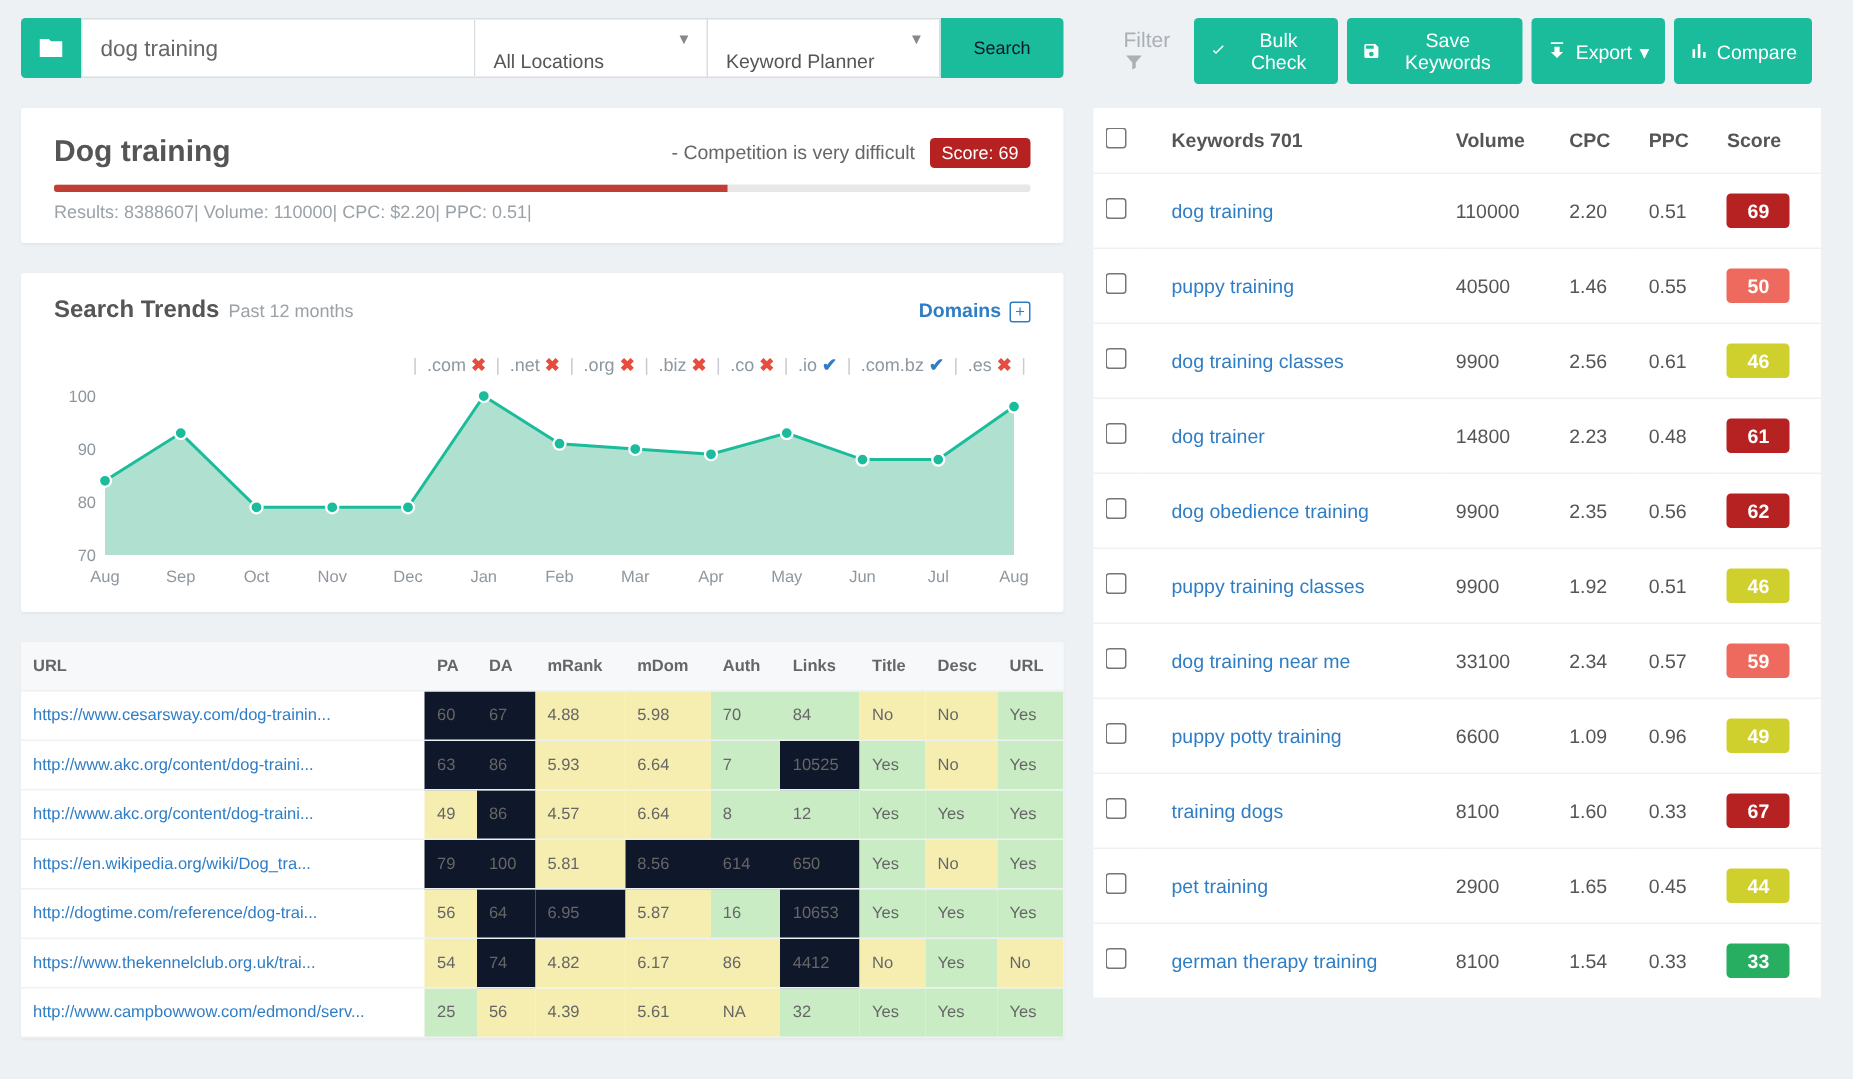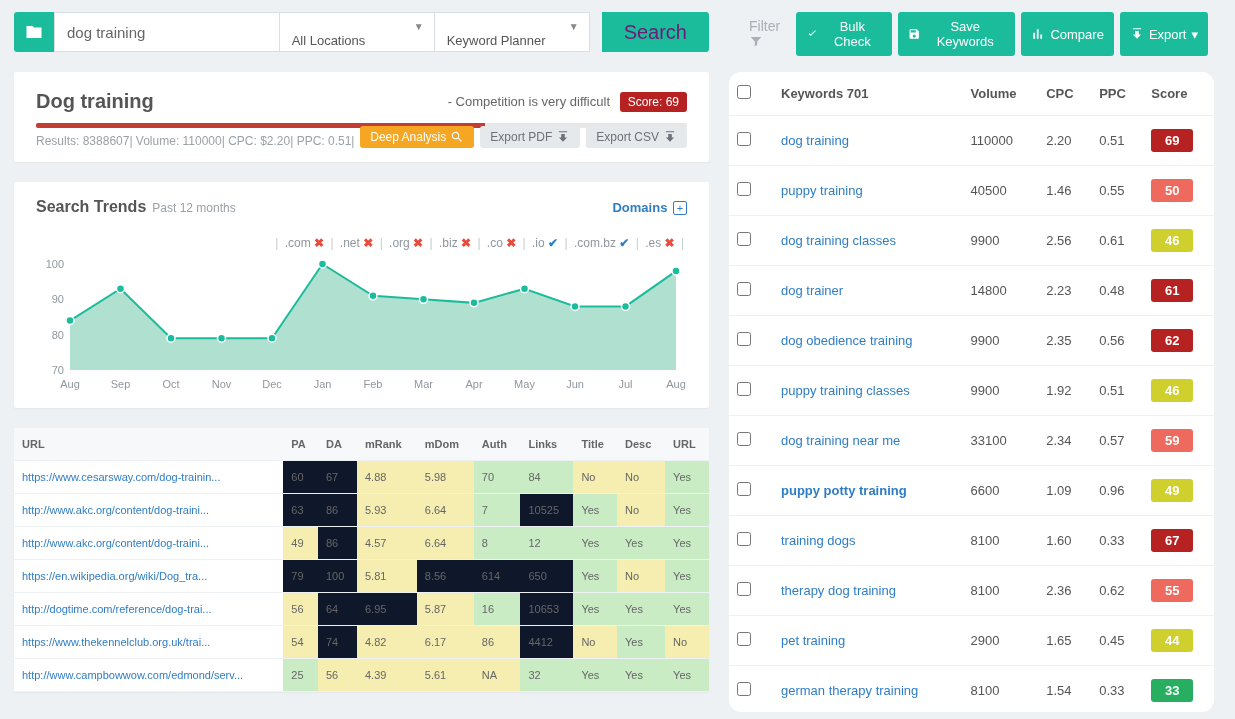--- a/index.html
+++ b/index.html
@@ -6,21 +6,21 @@
 body{font-family:"Segoe UI",Arial,sans-serif;font-size:13px;background:#edf1f4;color:#444;width:1235px;height:719px;overflow:hidden}
 .wrap{display:flex;gap:20px;padding:12px 14px}
 .left{width:695px;display:flex;flex-direction:column;gap:20px}
 .right{width:485px;display:flex;flex-direction:column;gap:16px}
 .searchbar{display:flex;align-items:stretch;height:40px}
 .folder{width:40px;background:#1abc9c;display:flex;align-items:center;justify-content:center;border-radius:3px 0 0 3px}
 .folder svg{fill:#fff}
 .sinput{flex:1;border:1px solid #d9dee3;background:#fff;padding:0 12px;font-size:15px;color:#666;outline:none}
 .sel{position:relative;border:1px solid #d9dee3;border-left:none;background:#fff;display:flex;align-items:center;padding:16px 30px 0 12px;color:#555;min-width:155px}
 .sel .caret{position:absolute;right:10px;top:8px;color:#888;font-size:10px}
-.gobtn{background:#1abc9c;color:#701a75;border:none;padding:0 22px;font-size:20px;border-radius:0 3px 3px 0;margin-left:12px;cursor:pointer}
+.gobtn{background:#1abc9c;color:#0f172a;border:none;padding:0 22px;font-size:12px;border-radius:0 3px 3px 0;margin-left:0;cursor:pointer}
 .card{background:#fff;border-radius:2px;box-shadow:0 1px 2px rgba(0,0,0,.04)}
 .summary{padding:18px 22px 14px}
 .sum-top{display:flex;justify-content:space-between;align-items:center}
 .kw-title{font-size:20px;font-weight:600;color:#555}
 .comp-line{color:#666;font-size:13px}
 .scorebadge{display:inline-block;background:#b62222;color:#fff;padding:3px 8px;border-radius:3px;font-size:12px;margin-left:6px}
 .bar{height:5px;background:#e7e7e7;margin:10px 0 6px;border-radius:2px;overflow:hidden}
 .bar .fill{height:100%;background:#c23d33}
 .summeta{color:#9aa2a8;font-size:12px;margin-top:2px}
 .sumactions{float:right;margin-top:-22px;display:flex;gap:6px}
@@ -45,21 +45,21 @@
 .serp td.url a{color:#2f7dc4;text-decoration:none}
 .serp td.url{max-width:245px;white-space:nowrap;overflow:hidden;text-overflow:ellipsis}
 .serp td{color:#666}
 .bg-r{background:#0f172a}
 .bg-y{background:#f5eeb0}
 .bg-g{background:#c9ecc5}
 .rightbar{display:flex;justify-content:space-between;align-items:center;padding:0 6px 0 20px}
 .filter{color:#aab0b6;font-size:14px}
 .rbtns{display:flex;gap:6px}
 .tealbtn{background:#1abc9c;color:#fff;border:none;padding:7px 10px;border-radius:3px;font-size:13px;cursor:pointer;display:inline-flex;align-items:center;gap:5px}
-.kwtable{background:#fff;border-radius:12px;overflow-y:auto;max-height:640px}
+.kwtable{background:#fff;border-radius:1px;overflow-y:auto;max-height:640px}
 .kwtable table{width:100%;border-collapse:collapse;font-size:13px}
 .kwtable th,.kwtable td{padding:13px 8px;border-bottom:1px solid #eef1f3;text-align:left;color:#555}
 .kwtable th{font-weight:600;color:#555}
 .kwtable td.kw a{color:#2f7dc4;text-decoration:none}
 .kwtable input[type=checkbox]{width:14px;height:14px}
 .scr{display:inline-block;min-width:42px;text-align:center;color:#fff;padding:4px 12px;border-radius:3px;font-weight:600}
 .scr-dred{background:#b62222}
 .scr-red{background:#ef6a5e}
 .scr-yel{background:#cfcf2d}
 .scr-grn{background:#27ae60}
@@ -94,40 +94,20 @@
         <div class="kw-title">Dog training</div>
         <div>
           <span class="comp-line">- Competition is very difficult</span>
           <span class="scorebadge">Score: 69</span>
         </div>
       </div>
       <div class="bar">
           <div class="fill" id="barfill" style="width: 69%;"></div>
         </div>
       <div class="summeta">Results: 8388607| Volume: 110000| CPC: $2.20| PPC: 0.51|</div>
-      <div class="sumactions">
-        <span class="pillbtn pill-orange">
-            <span>Deep Analysis</span> 
-            <svg class="icon" viewBox="0 0 24 24">
-              <path d="M15.5 14h-.8l-.3-.3a6.5 6.5 0 10-.7.7l.3.3v.8l5 5 1.5-1.5-5-5zm-6 0a4.5 4.5 0 110-9 4.5 4.5 0 010 9z"></path>
-            </svg>
-          </span>
-        <span class="pillbtn pill-grey">
-            <span>Export PDF</span> 
-            <svg class="icon" viewBox="0 0 24 24">
-              <path d="M5 20h14v-2H5v2zm7-18L5 9h4v6h6V9h4l-7-7z" transform="rotate(180 12 11)"></path>
-            </svg>
-          </span>
-        <span class="pillbtn pill-grey">
-            <span>Export CSV</span> 
-            <svg class="icon" viewBox="0 0 24 24">
-              <path d="M5 20h14v-2H5v2zm7-18L5 9h4v6h6V9h4l-7-7z" transform="rotate(180 12 11)"></path>
-            </svg>
-          </span>
-      </div>
     </div>
 
     <div class="card trends">
       <div class="trendhead">
         <div><span class="trend-title">Search Trends</span><span class="trend-sub">Past 12 months</span></div>
         <div><span class="dom-title">Domains</span> <span class="dom-plus">+</span></div>
       </div>
       <div class="domlist" id="domlist"><span class="sep">| </span><span>.com </span><span class="xmark">✖</span> <span class="sep">| </span><span>.net </span><span class="xmark">✖</span> <span class="sep">| </span><span>.org </span><span class="xmark">✖</span> <span class="sep">| </span><span>.biz </span><span class="xmark">✖</span> <span class="sep">| </span><span>.co </span><span class="xmark">✖</span> <span class="sep">| </span><span>.io </span><span class="chk">✔</span> <span class="sep">| </span><span>.com.bz </span><span class="chk">✔</span> <span class="sep">| </span><span>.es </span><span class="xmark">✖</span> <span class="sep"> |</span></div>
       <div class="chart">
         <svg id="chartsvg" width="650" height="140">
@@ -286,30 +266,30 @@
             <span>Bulk Check</span>
           </button>
         <button class="tealbtn">
             <svg class="icon" viewBox="0 0 24 24">
               <path d="M17 3H5a2 2 0 00-2 2v14a2 2 0 002 2h14a2 2 0 002-2V7l-4-4zM12 19a3 3 0 110-6 3 3 0 010 6zm3-10H5V5h10v4z"></path>
             </svg>
             <span>Save Keywords</span>
           </button>
         <button class="tealbtn">
             <svg class="icon" viewBox="0 0 24 24">
-              <path d="M4 20h3V10H4v10zm6 0h3V4h-3v16zm6 0h3v-7h-3v7z"></path>
-            </svg>
-            <span>Compare</span>
-          </button>
-        <button class="tealbtn">
-            <svg class="icon" viewBox="0 0 24 24">
               <path d="M5 20h14v-2H5v2zM12 2L5 9h4v6h6V9h4l-7-7z" transform="rotate(180 12 11)"></path>
             </svg>
             <span>Export</span> 
             <span>▾</span>
+          </button>
+        <button class="tealbtn">
+            <svg class="icon" viewBox="0 0 24 24">
+              <path d="M4 20h3V10H4v10zm6 0h3V4h-3v16zm6 0h3v-7h-3v7z"></path>
+            </svg>
+            <span>Compare</span>
           </button>
       </div>
     </div>
 
     <div class="kwtable">
       <table>
         <thead>
             <tr>
           <th style="width:32px"><input type="checkbox" style=""></th>
           <th style="padding-left:20px">Keywords 701</th>
@@ -371,44 +351,36 @@
             <tr>
               <td><input type="checkbox" style=""></td>
               <td class="kw" style="padding-left: 20px;"><a href="#">dog training near me</a></td>
               <td>33100</td>
               <td>2.34</td>
               <td>0.57</td>
               <td><span class="scr scr-red">59</span></td>
             </tr>
             <tr>
               <td><input type="checkbox" style=""></td>
-              <td class="kw" style="padding-left: 20px; font-weight: bold;"><a href="#">puppy potty training</a></td>
+              <td class="kw" style="padding-left: 20px;"><a href="#">puppy potty training</a></td>
               <td>6600</td>
               <td>1.09</td>
               <td>0.96</td>
               <td><span class="scr scr-yel">49</span></td>
             </tr>
             <tr>
               <td><input type="checkbox" style=""></td>
               <td class="kw" style="padding-left: 20px;"><a href="#">training dogs</a></td>
               <td>8100</td>
               <td>1.60</td>
               <td>0.33</td>
               <td><span class="scr scr-dred">67</span></td>
             </tr>
             <tr>
               <td><input type="checkbox" style=""></td>
-              <td class="kw" style="padding-left: 20px;"><a href="#">therapy dog training</a></td>
-              <td>8100</td>
-              <td>2.36</td>
-              <td>0.62</td>
-              <td><span class="scr scr-red">55</span></td>
-            </tr>
-            <tr>
-              <td><input type="checkbox" style=""></td>
               <td class="kw" style="padding-left: 20px;"><a href="#">pet training</a></td>
               <td>2900</td>
               <td>1.65</td>
               <td>0.45</td>
               <td><span class="scr scr-yel">44</span></td>
             </tr>
             <tr>
               <td><input type="checkbox" style=""></td>
               <td class="kw" style="padding-left: 20px;"><a href="#">german therapy training</a></td>
               <td>8100</td>

